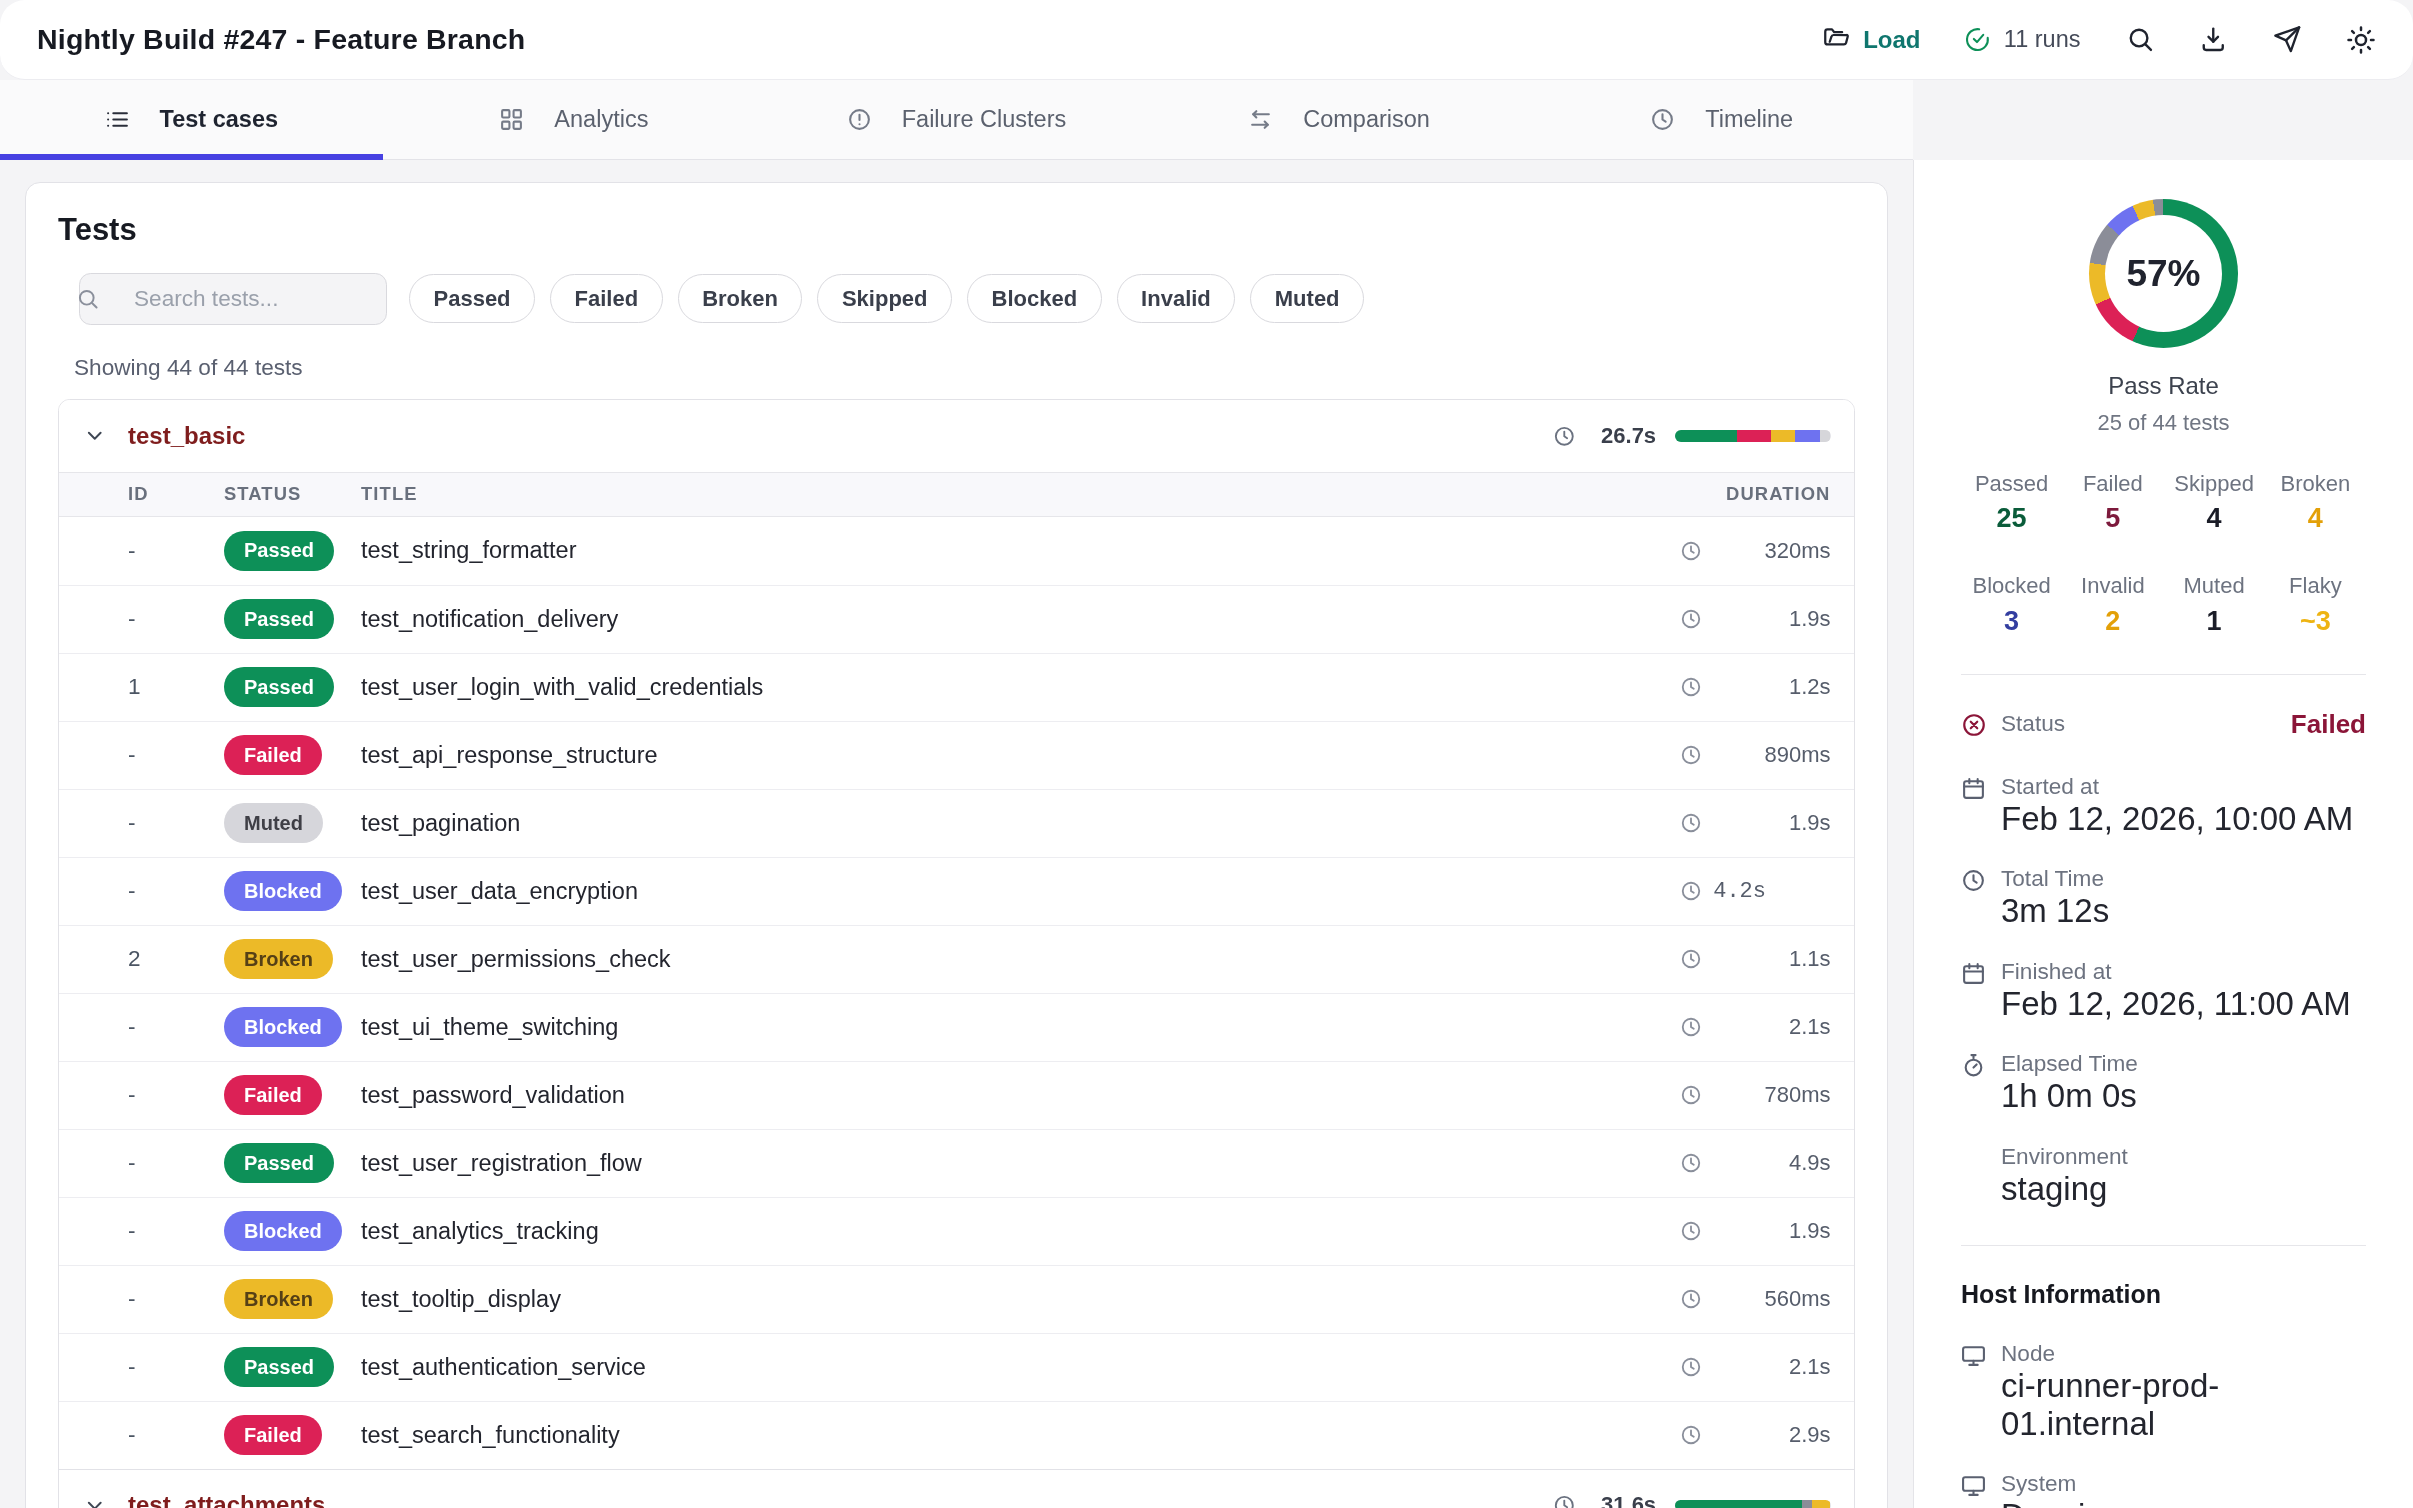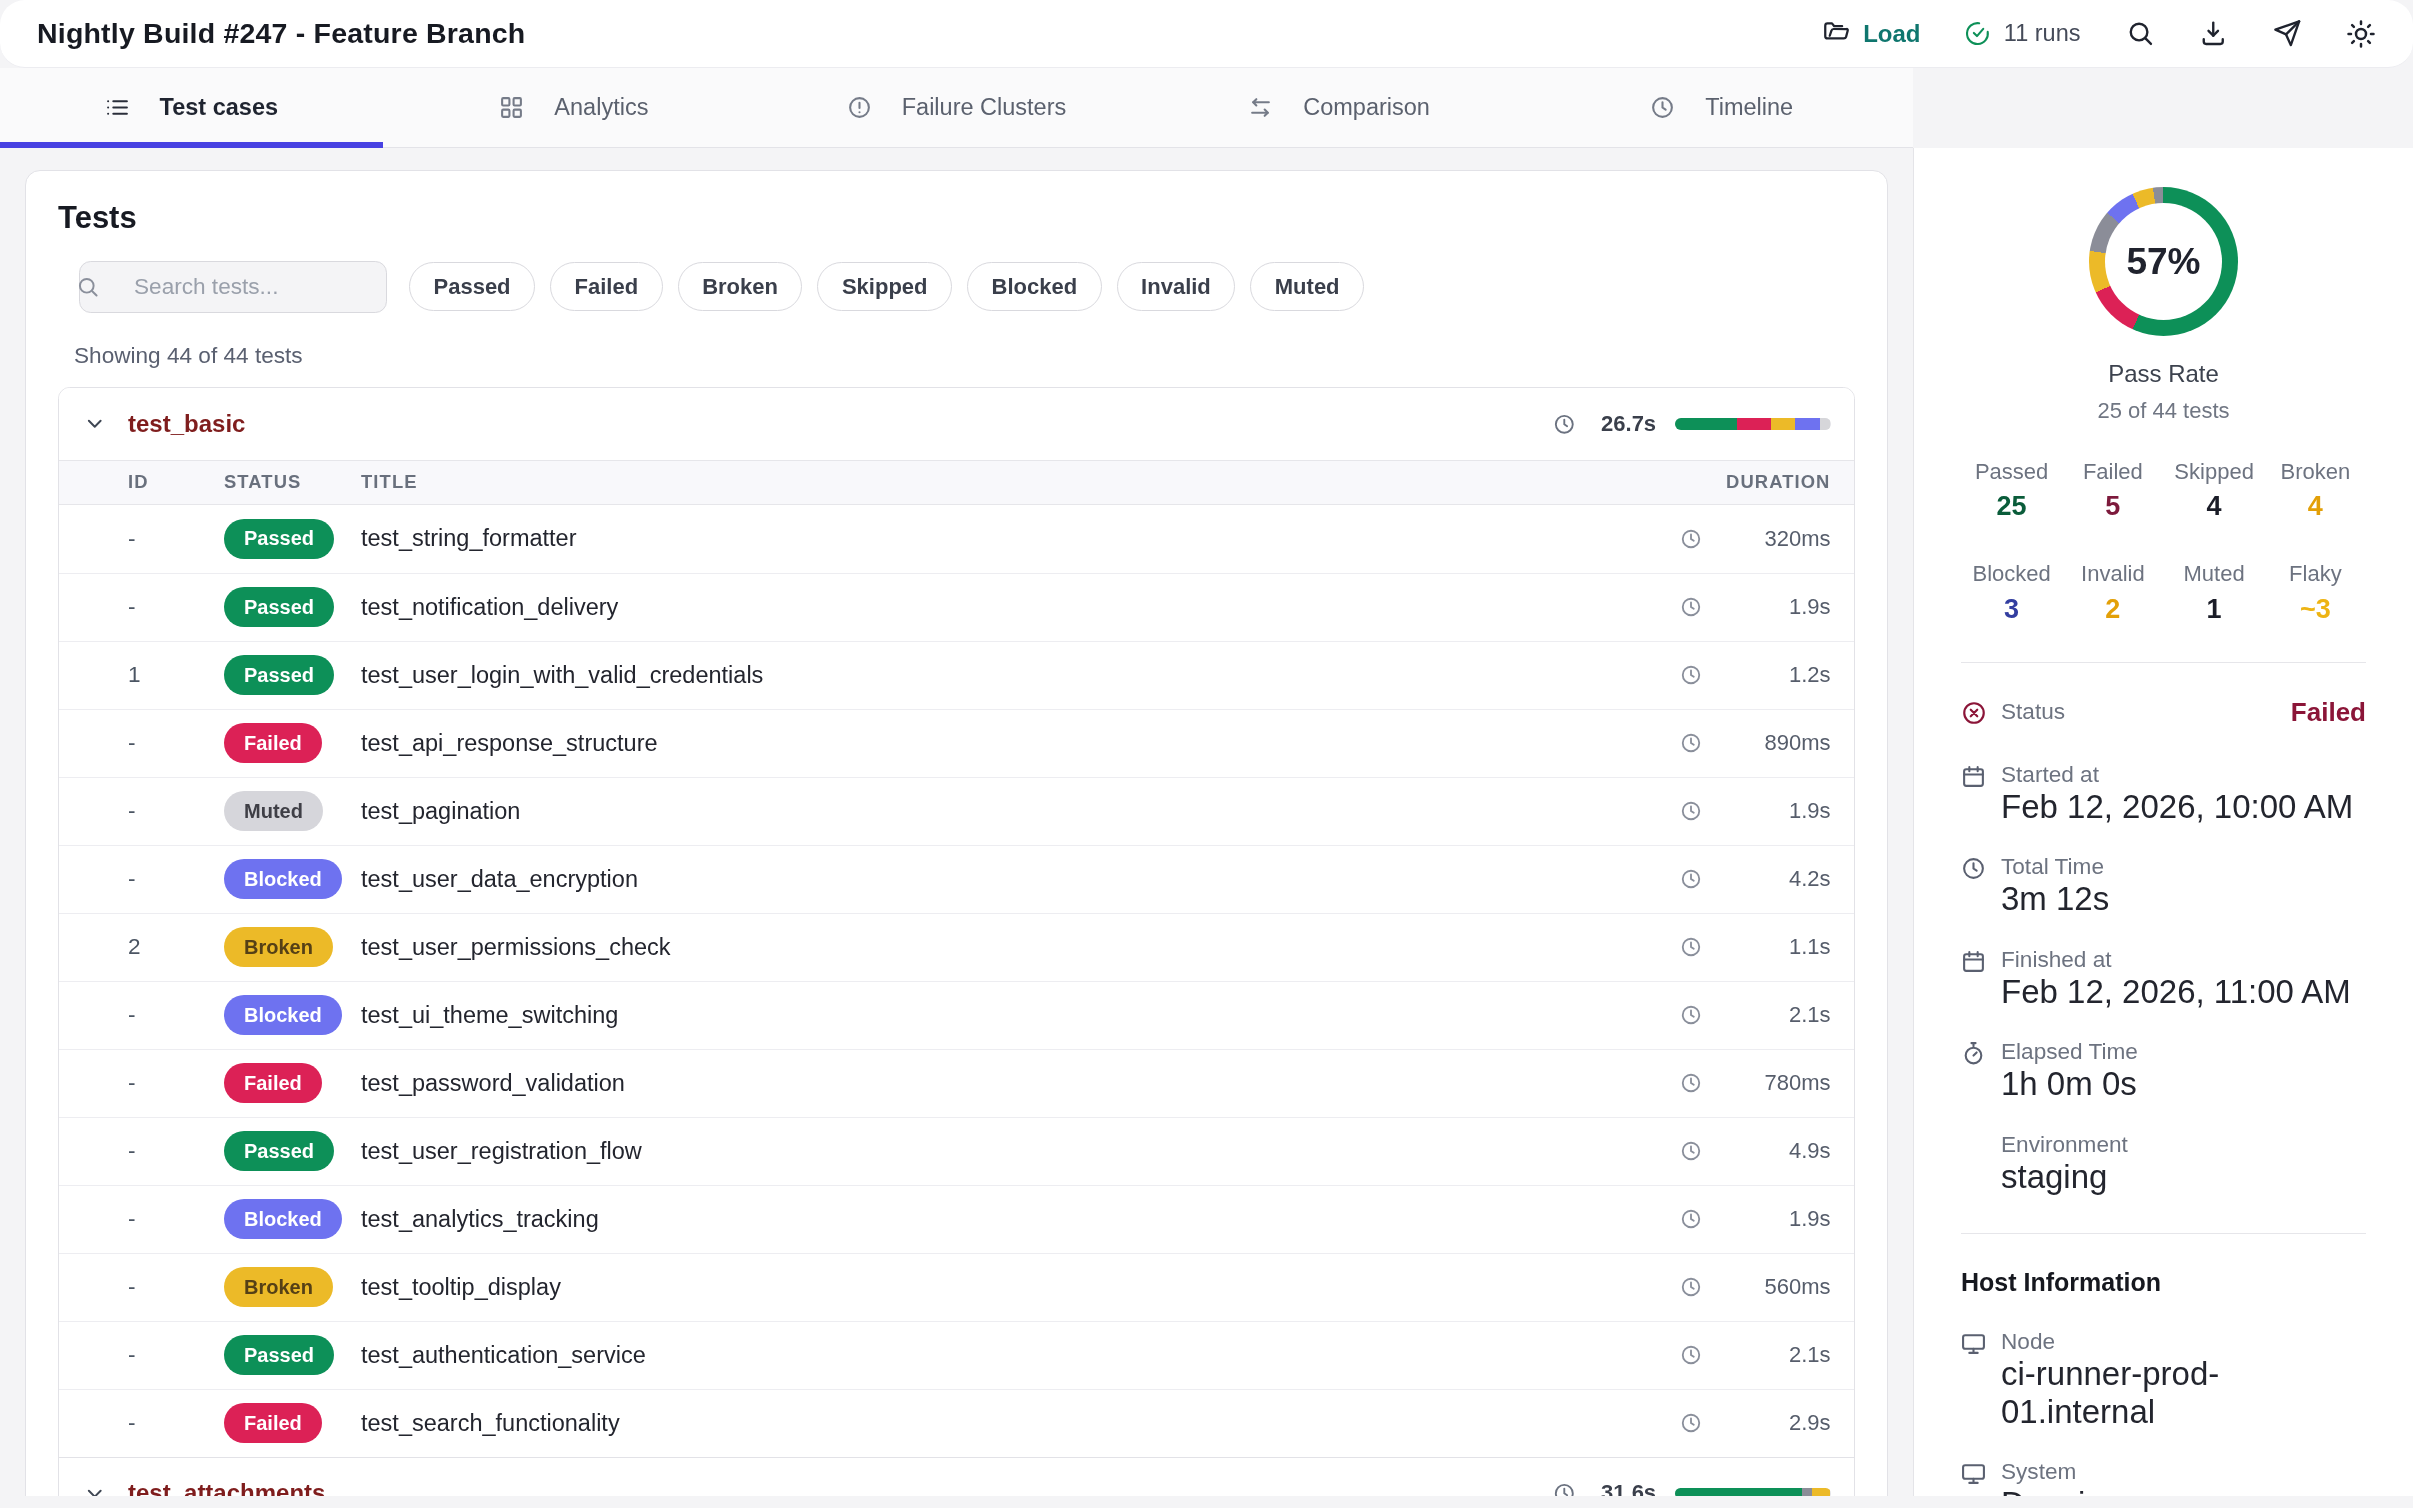--- a/index.html
+++ b/index.html
@@ -5,21 +5,21 @@
   * { box-sizing: border-box; margin: 0; padding: 0; }
   html,body { width: 2413px; height: 1508px; overflow: hidden; }
   body {
     font-family: "Liberation Sans", "DejaVu Sans", sans-serif;
     background: #f4f4f6; color: #23252e;
   }
   svg { display: block; flex: none; }
 
   
   .topbar {
-    height: 68px; background: #fff; display: flex; align-items: center;
+    height: 80px; background: #fff; display: flex; align-items: center;
     padding: 0 37px; border-bottom: 0.8px solid #ececf0; border-radius: 25px;
   }
   .topbar h1 { font-size: 28.5px; font-weight: 800; color: #171a22; letter-spacing: 0.2px; }
   .topbar .actions { margin-left: auto; display: flex; align-items: center; gap: 45px; }
   .act { display: flex; align-items: center; gap: 13.4px; background: none; border: none; cursor: pointer; color: #1f232e; }
   .act .lbl { font-size: 24px; font-weight: 600; color: #0f766e; }
   .runs { color: #0d9058; }
   .runs .lbl { font-size: 23.5px; font-weight: 500; color: #454b59; }
 
   
@@ -397,21 +397,21 @@
               <span class="tid">-</span>
               <span><span class="badge blocked">Blocked</span></span>
               <span class="ttl">test_user_data_encryption</span>
               <span class="tdur">
                 <span>
                   <svg width="22" height="22" viewBox="0 0 24 24" fill="none" stroke="currentColor" stroke-width="2" stroke-linecap="round">
                     <circle cx="12" cy="12" r="9"></circle>
                     <path d="M12 7v5l3 2"></path>
                   </svg>
                 </span>
-                <span style="flex:1;text-align:right;">4.2s</span>
+                <span style="flex:1;text-align:left;font-family:Liberation Mono, monospace;">4.2s</span>
               </span>
             </div>
 
             <div class="trow">
               <span class="tid">2</span>
               <span><span class="badge broken">Broken</span></span>
               <span class="ttl">test_user_permissions_check</span>
               <span class="tdur">
                 <span>
                   <svg width="22" height="22" viewBox="0 0 24 24" fill="none" stroke="currentColor" stroke-width="2" stroke-linecap="round">

